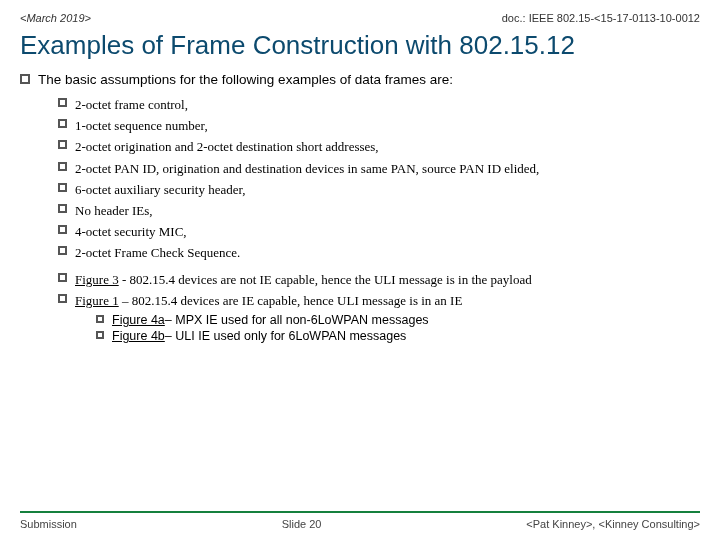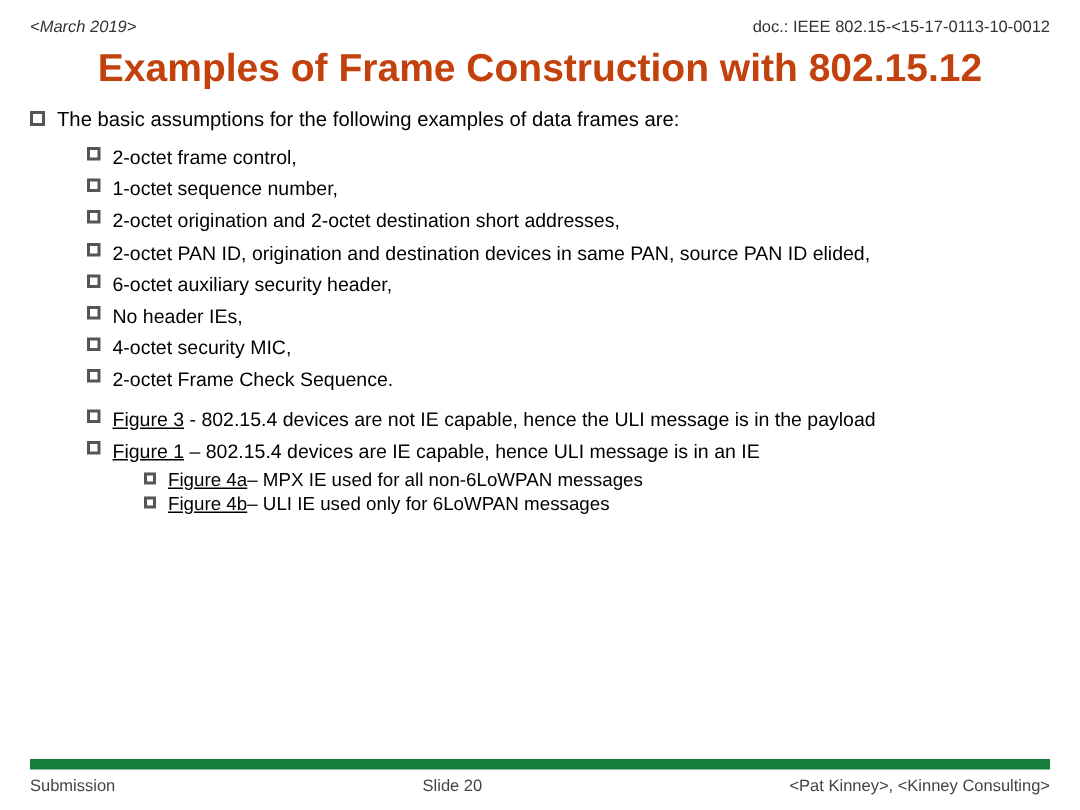--- a/index.html
+++ b/index.html
@@ -39,25 +39,24 @@
     }
 
     .header-right {
       font-size: 11px;
       color: #333;
       padding-left: 12px;
     }
 
     .title {
       font-size: 26px;
-      font-weight: bold;
-      color: #c2410c;
+      font-weight: normal;
+      color: #0c4a6e;
       margin-bottom: 10px;
       line-height: 1.2;
-      text-align: center;
     }
 
     .section {
       margin-bottom: 8px;
     }
 
     .bullet-main {
       display: flex;
       align-items: flex-start;
       margin-bottom: 6px;
@@ -97,20 +96,21 @@
       height: 9px;
       border: 2px solid #555;
       margin-right: 8px;
       margin-top: 2px;
       flex-shrink: 0;
     }
 
     .sub-bullet .text {
       flex: 1;
       line-height: 1.4;
+      font-family: Liberation Serif, serif;
     }
 
     .sub-sub-bullets {
       margin-left: 38px;
     }
 
     .sub-sub-bullet {
       display: flex;
       align-items: flex-start;
       margin-bottom: 2px;
@@ -133,21 +133,21 @@
 
     .footer-bar {
       position: absolute;
       bottom: 10px;
       left: 20px;
       right: 20px;
       display: flex;
       justify-content: space-between;
       font-size: 11px;
       color: #444;
-      border-top: 7px solid #15803d;
+      border-top: 2px solid #15803d;
       padding-top: 5px;
     }
 
     .bold-text {
       font-weight: bold;
     }
   </style>
 </head>
 <body>
 

